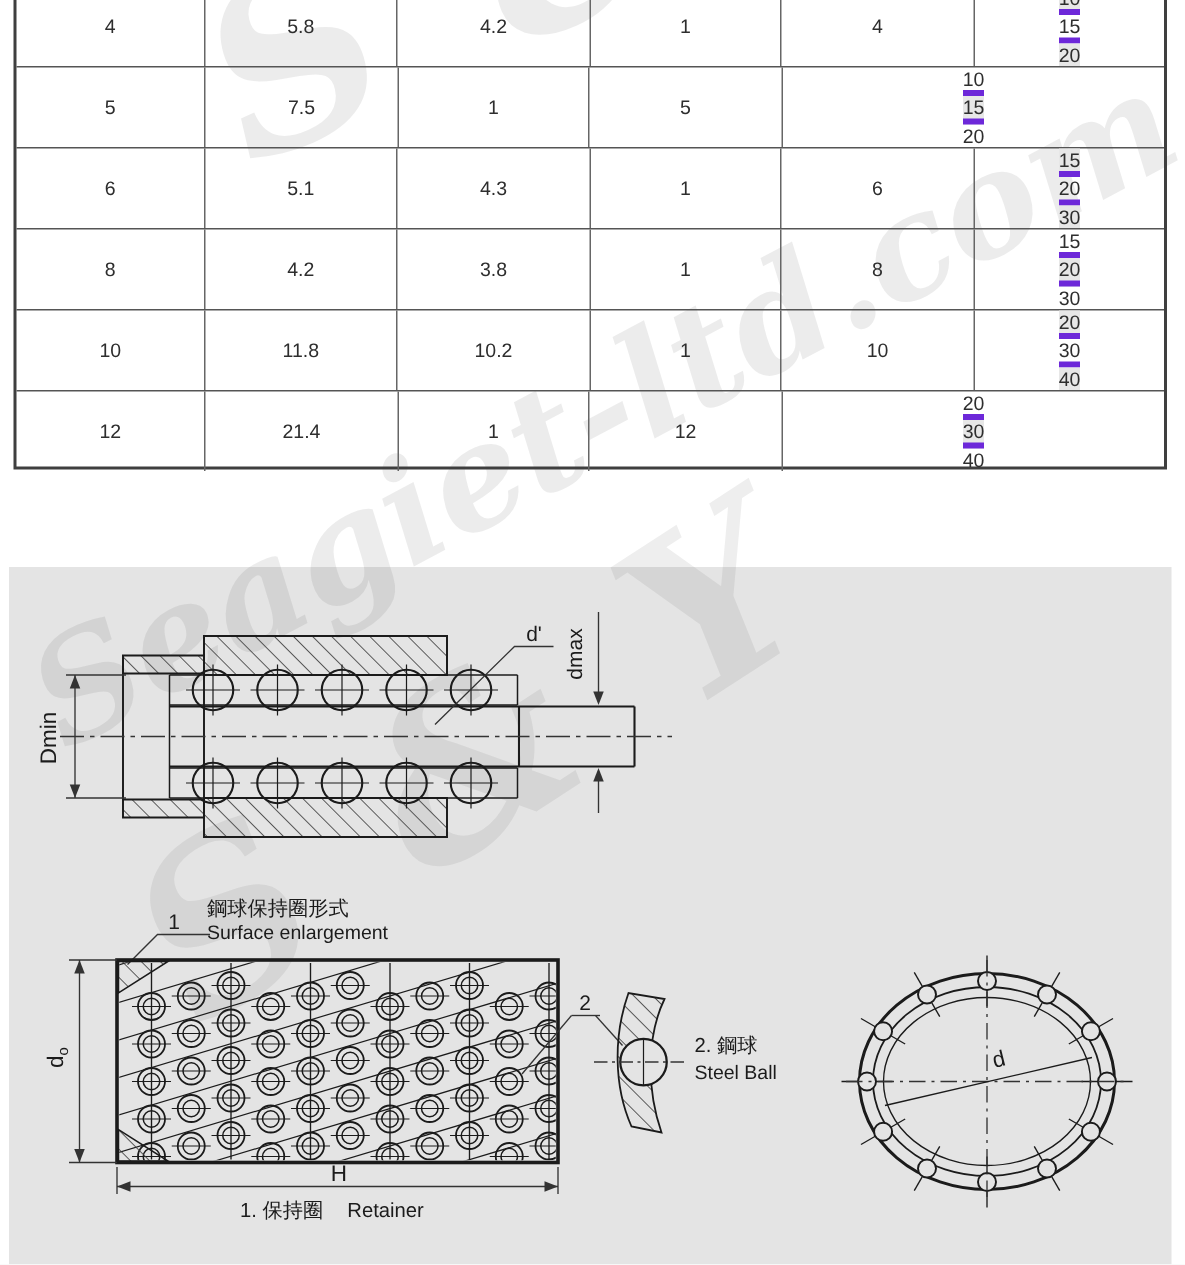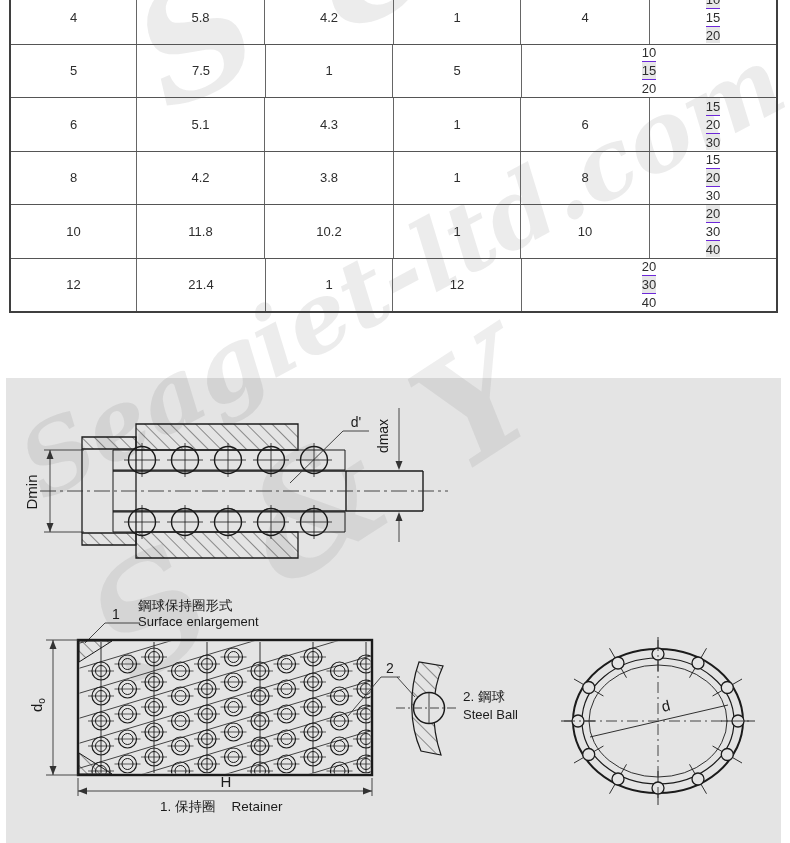--- a/index.html
+++ b/index.html
@@ -14,21 +14,21 @@
   
   .dims-table{position:absolute;left:9px;top:-11px;width:769px;height:324px;z-index:3;
               border:2px solid #3f3f3f;box-sizing:border-box;display:flex;flex-direction:column;
               font-size:13px;color:#2e2e2e;}
   .tgroup{flex:1;display:flex;border-bottom:1px solid #555;}
   .tgroup:last-child{border-bottom:none;}
   .tcell{border-right:1px solid #666;display:flex;align-items:center;justify-content:center;box-sizing:border-box;}
   .col0{width:126px;}.col1{width:128px;}.col2{width:129px;}.col3{width:127px;}.col4{width:129px;}
   .col5{flex:1;border-right:none;}
   .subcol{display:flex;flex-direction:column;padding:0;}
-  .subrow{flex:1;display:flex;align-items:center;justify-content:center;border-bottom:1px solid #6d28d9;box-sizing:border-box;}
+  .subrow{flex:1;display:flex;align-items:center;justify-content:center;border-bottom:4px solid #6d28d9;box-sizing:border-box;}
   .subrow:last-child{border-bottom:none;}
   .shaded{background:#e7e7e7;}
   
   .panel{position:absolute;left:6px;top:378px;width:775px;height:465px;background:#e4e4e4;z-index:1;}
   svg.drawing{position:absolute;left:6px;top:378px;z-index:3;}
   svg text{font-family:"Liberation Sans",sans-serif;fill:#1b1b1b;}
 </style>
 </head>
 <body>
 

